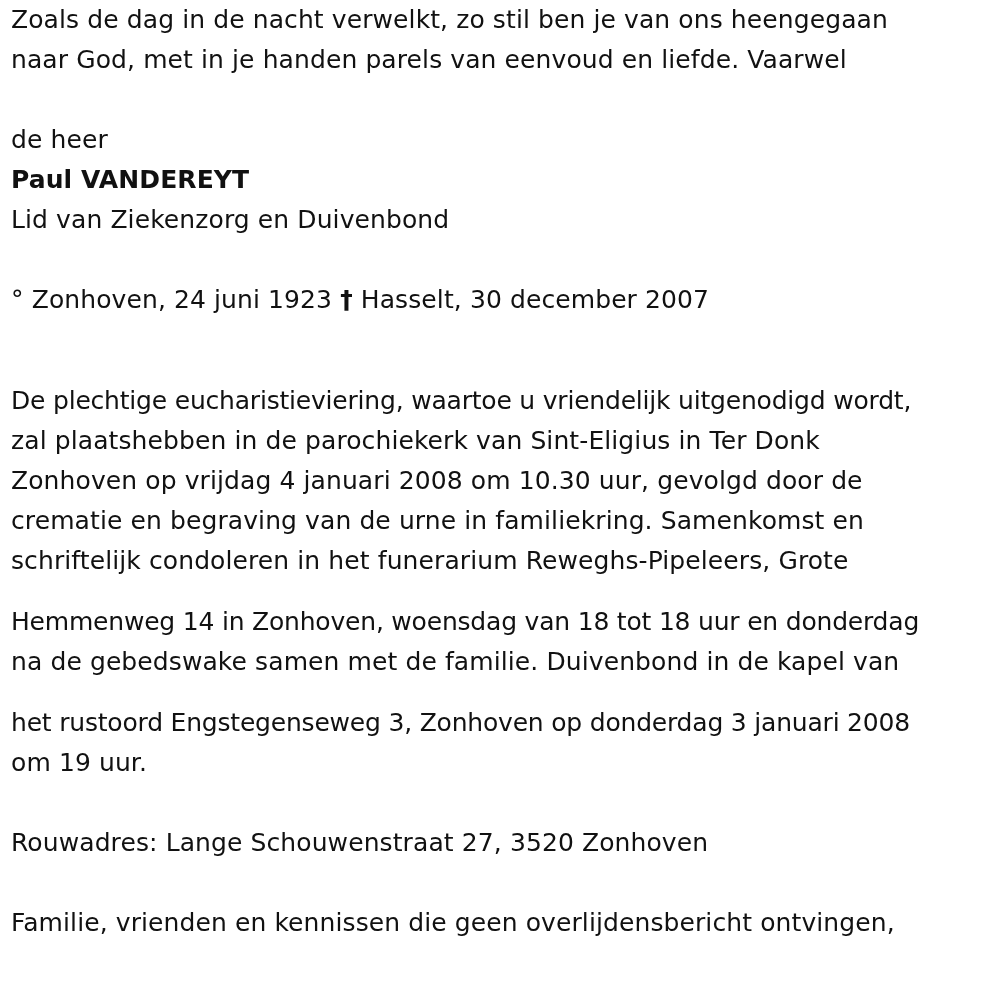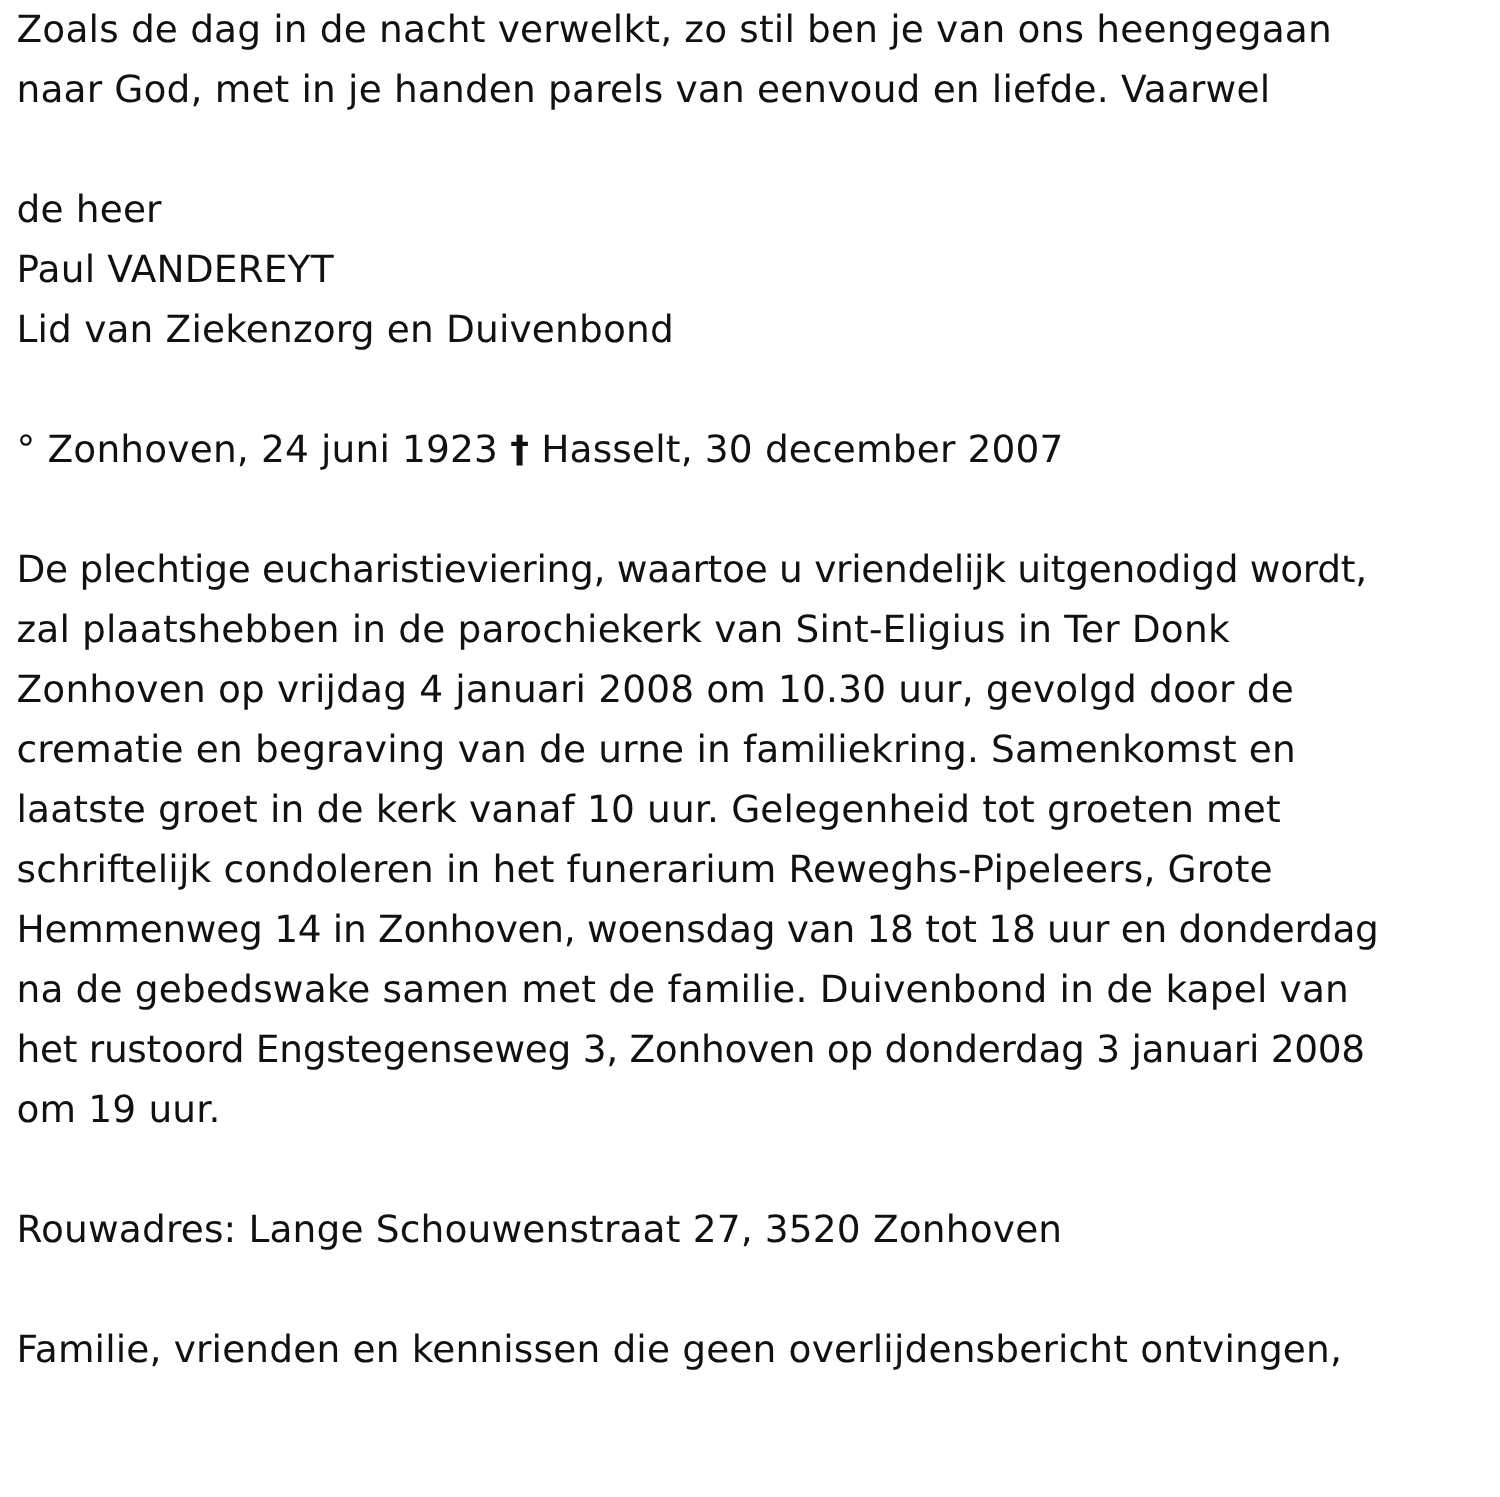--- a/index.html
+++ b/index.html
@@ -25,28 +25,29 @@
     height: 40px;
     line-height: 40px;
     font-size: 25px;
     white-space: nowrap;
     letter-spacing: 0.1px;
   }
   .gap {
     height: 40px;
   }
   .bold {
-    font-weight: normal;
+    font-weight: bold;
   }
   .cross {
     display: inline-block;
     font-weight: bold;
   }
   .condensed {
     letter-spacing: -0.2px;
+    margin-top: 21px;
   }
 </style>
 </head>
 <body>
 
 <div class="doc">
 
   <div>
     <div class="line">Zoals de dag in de nacht verwelkt, zo stil ben je van ons heengegaan</div>
     <div class="line">naar God, met in je handen parels van eenvoud en liefde. Vaarwel</div>
@@ -67,21 +68,20 @@
     </div>
   </div>
 
   <div class="gap"></div>
 
   <div>
     <div class="line condensed">De plechtige eucharistieviering, waartoe u vriendelijk uitgenodigd wordt,</div>
     <div class="line">zal plaatshebben in de parochiekerk van Sint-Eligius in Ter Donk</div>
     <div class="line">Zonhoven op vrijdag 4 januari 2008 om 10.30 uur, gevolgd door de</div>
     <div class="line">crematie en begraving van de urne in familiekring. Samenkomst en</div>
-    <div class="line">laatste groet in de kerk vanaf 10 uur. Gelegenheid tot groeten met</div>
     <div class="line">schriftelijk condoleren in het funerarium Reweghs-Pipeleers, Grote</div>
     <div class="line condensed">Hemmenweg 14 in Zonhoven, woensdag van 18 tot 18 uur en donderdag</div>
     <div class="line">na de gebedswake samen met de familie. Duivenbond in de kapel van</div>
     <div class="line condensed">het rustoord Engstegenseweg 3, Zonhoven op donderdag 3 januari 2008</div>
     <div class="line">om 19 uur.</div>
   </div>
 
   <div class="gap"></div>
 
   <div class="line">Rouwadres: Lange Schouwenstraat 27, 3520 Zonhoven</div>

